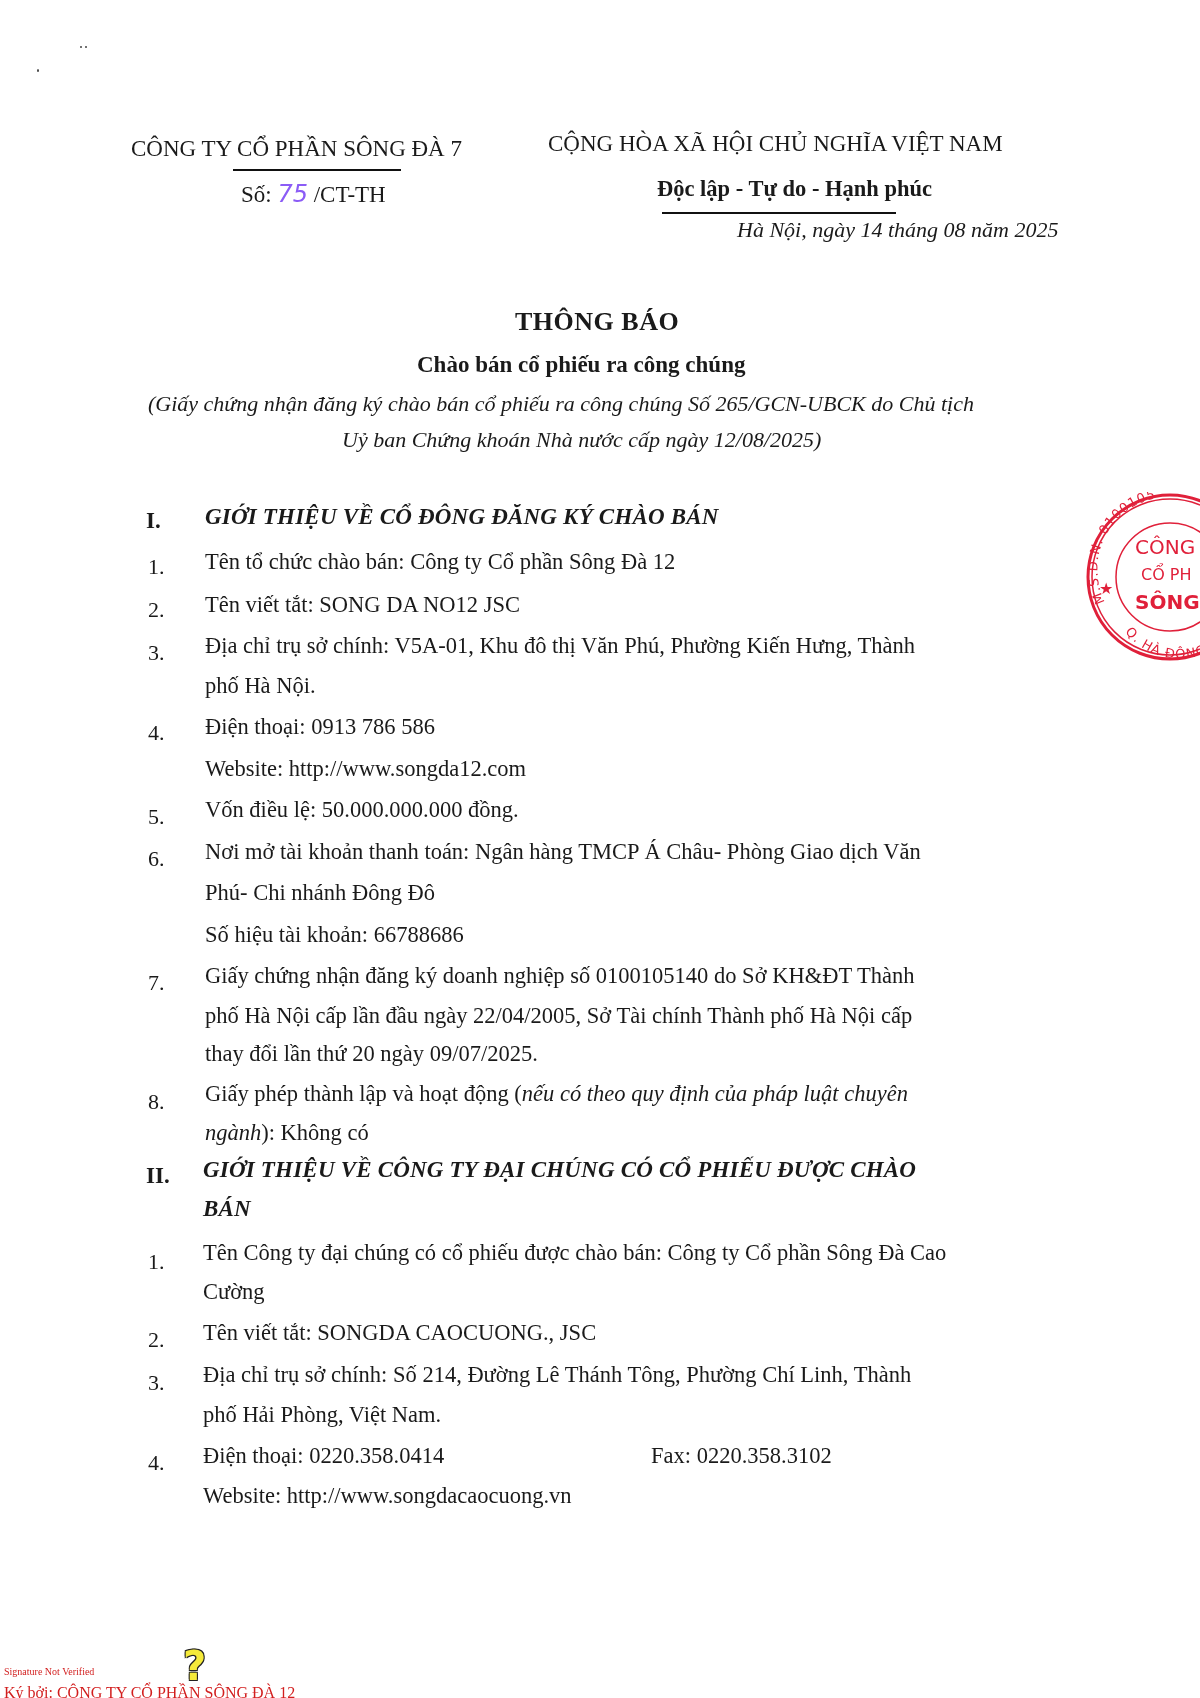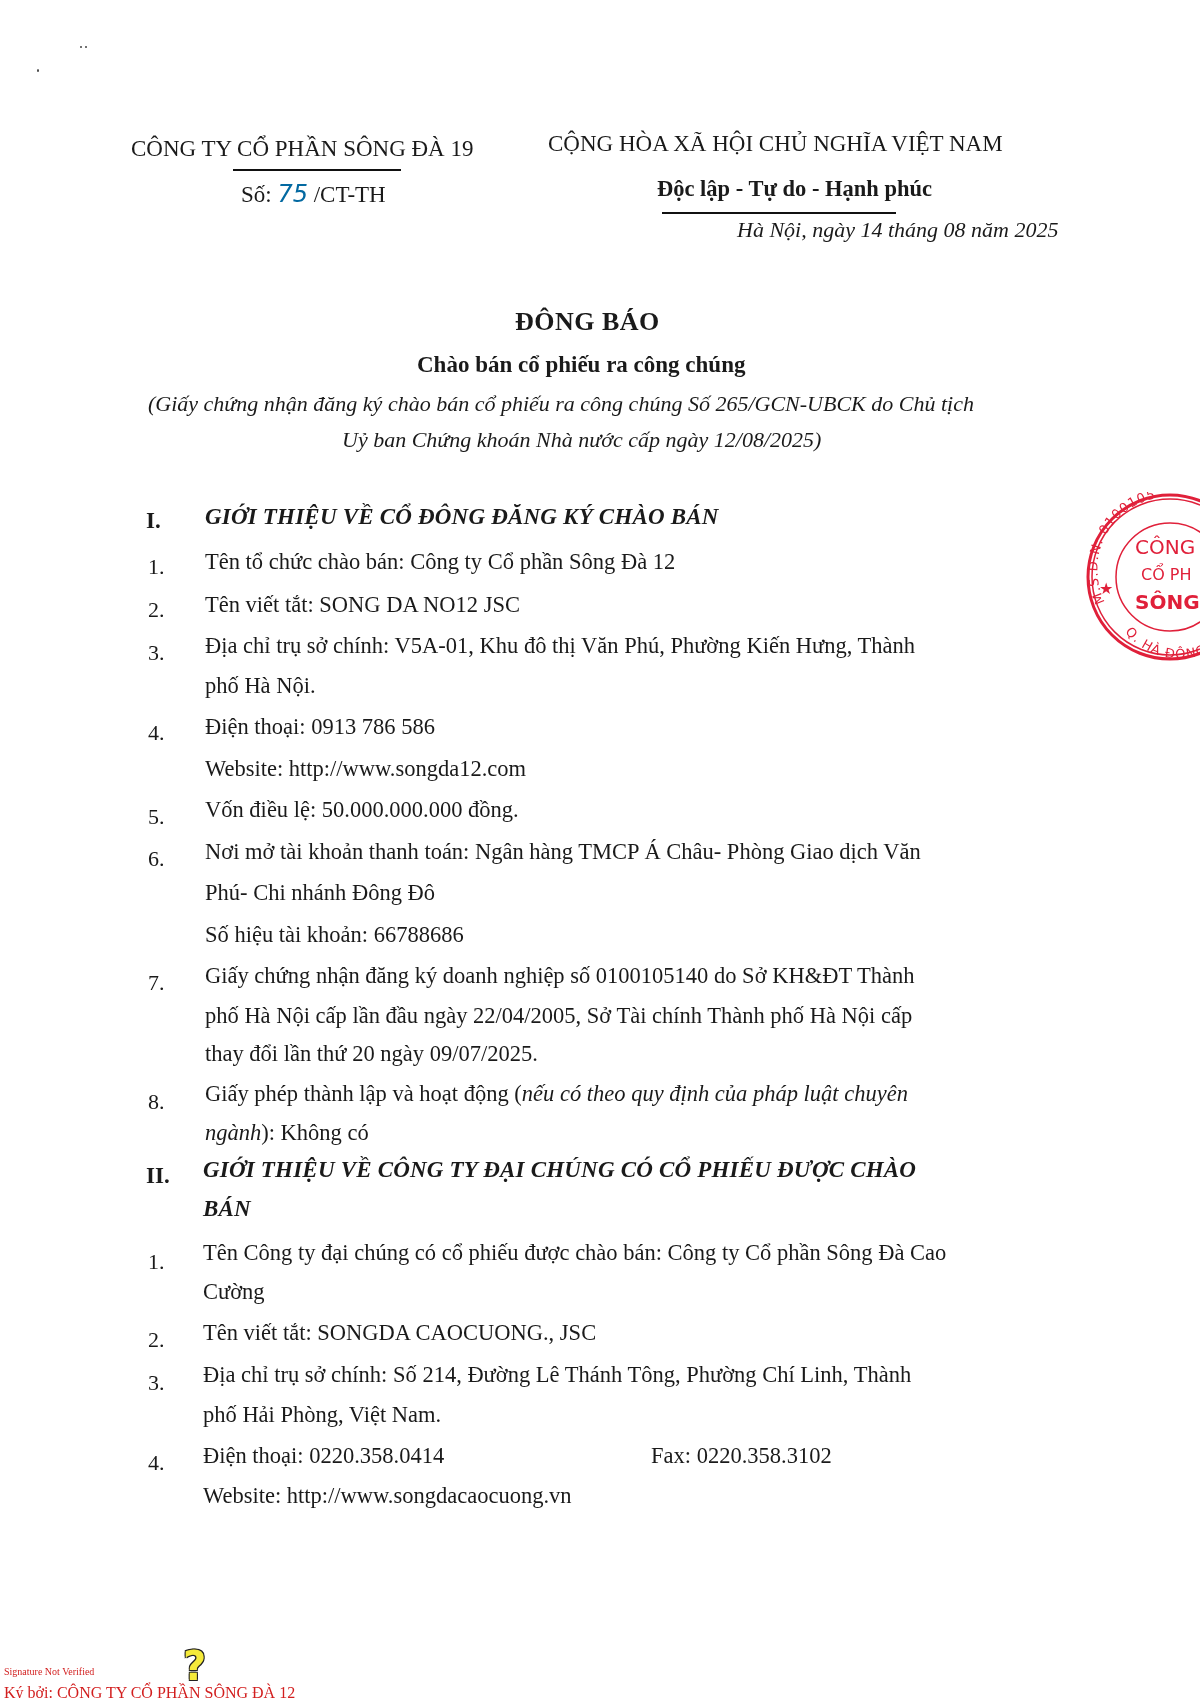--- a/index.html
+++ b/index.html
@@ -15,51 +15,51 @@
     .rule { position: absolute; height: 2px; background: #111; }
 
     .title { font-size: 26px; font-weight: bold; letter-spacing: 0.5px; }
     .subtitle { font-size: 23px; font-weight: bold; }
     .cert { font-size: 22px; font-style: italic; }
 
     .sec-num { font-size: 23px; font-weight: bold; }
     .sec-title { font-size: 23px; font-weight: bold; letter-spacing: 0.2px; font-style: italic; }
     .num { font-size: 22px; }
     .txt { font-size: 22.5px; }
-    .handwritten { font-family: "DejaVu Sans", sans-serif; font-size: 24px; font-style: italic; color: #0369a1; }
+    .handwritten { font-family: "DejaVu Sans", sans-serif; font-size: 24px; font-style: italic; color: #8b5cf6; }
 
     .stamp { position: absolute; left: 1085px; top: 492px; width: 170px; height: 170px; }
     .sig { font-family: "Liberation Serif", serif; color: #d21e1e; margin-top: 24px; }
     .sig-small { font-size: 10px; }
     .sig-big { font-size: 16px; line-height: 16px; }
     .qmark { position: absolute; left: 183px; top: 1643px; font-family: "DejaVu Sans", sans-serif;
              font-weight: bold; font-size: 40px; color: #f5ea3a;
              text-shadow: 1px 1px 0 #222, -1px -1px 0 #222, 1px -1px 0 #222, -1px 1px 0 #222; }
   </style>
 </head>
 <body>
 
 <div class="speck" style="left:80px;top:46px;width:2px;height:2px;"></div>
 <div class="speck" style="left:85px;top:46px;width:2px;height:2px;"></div>
 <div class="speck" style="left:37px;top:69px;width:2px;height:3px;"></div>
 
-<div class="abs hdr-left" style="left:131px;top:136px;">CÔNG TY CỔ PHẦN SÔNG ĐÀ 19</div>
+<div class="abs hdr-left" style="left:131px;top:136px;">CÔNG TY CỔ PHẦN SÔNG ĐÀ 7</div>
 <div class="rule" style="left:233px;top:169px;width:168px;"></div>
 <div class="abs hdr-left" style="left:241px;top:180px;">
   <span>Số:</span>
   <span class="handwritten">75</span>
   <span>/CT-TH</span>
 </div>
 
 <div class="abs hdr-right" style="left:548px;top:131px;">CỘNG HÒA XÃ HỘI CHỦ NGHĨA VIỆT NAM</div>
 <div class="abs hdr-right bold" style="left:657px;top:176px;font-size:22.5px;">Độc lập - Tự do - Hạnh phúc</div>
 <div class="rule" style="left:662px;top:212px;width:234px;"></div>
 <div class="abs hdr-right italic" style="left:737px;top:217px;font-size:22px;">Hà Nội, ngày 14 tháng 08 năm 2025</div>
 
-<div class="abs title" style="left:515px;top:307px;">ĐÔNG BÁO</div>
+<div class="abs title" style="left:515px;top:307px;">THÔNG BÁO</div>
 <div class="abs subtitle" style="left:417px;top:352px;">Chào bán cổ phiếu ra công chúng</div>
 <div class="abs cert" style="left:148px;top:391px;">(Giấy chứng nhận đăng ký chào bán cổ phiếu ra công chúng Số 265/GCN-UBCK do Chủ tịch</div>
 <div class="abs cert" style="left:342px;top:427px;">Uỷ ban Chứng khoán Nhà nước cấp ngày 12/08/2025)</div>
 
 <div class="abs sec-num" style="left:146px;top:508px;">I.</div>
 <div class="abs sec-title" style="left:205px;top:504px;">GIỚI THIỆU VỀ CỔ ĐÔNG ĐĂNG KÝ CHÀO BÁN</div>
 
 <div>
 
   <div class="abs num" style="left:148px;top:554px;">1.</div>

